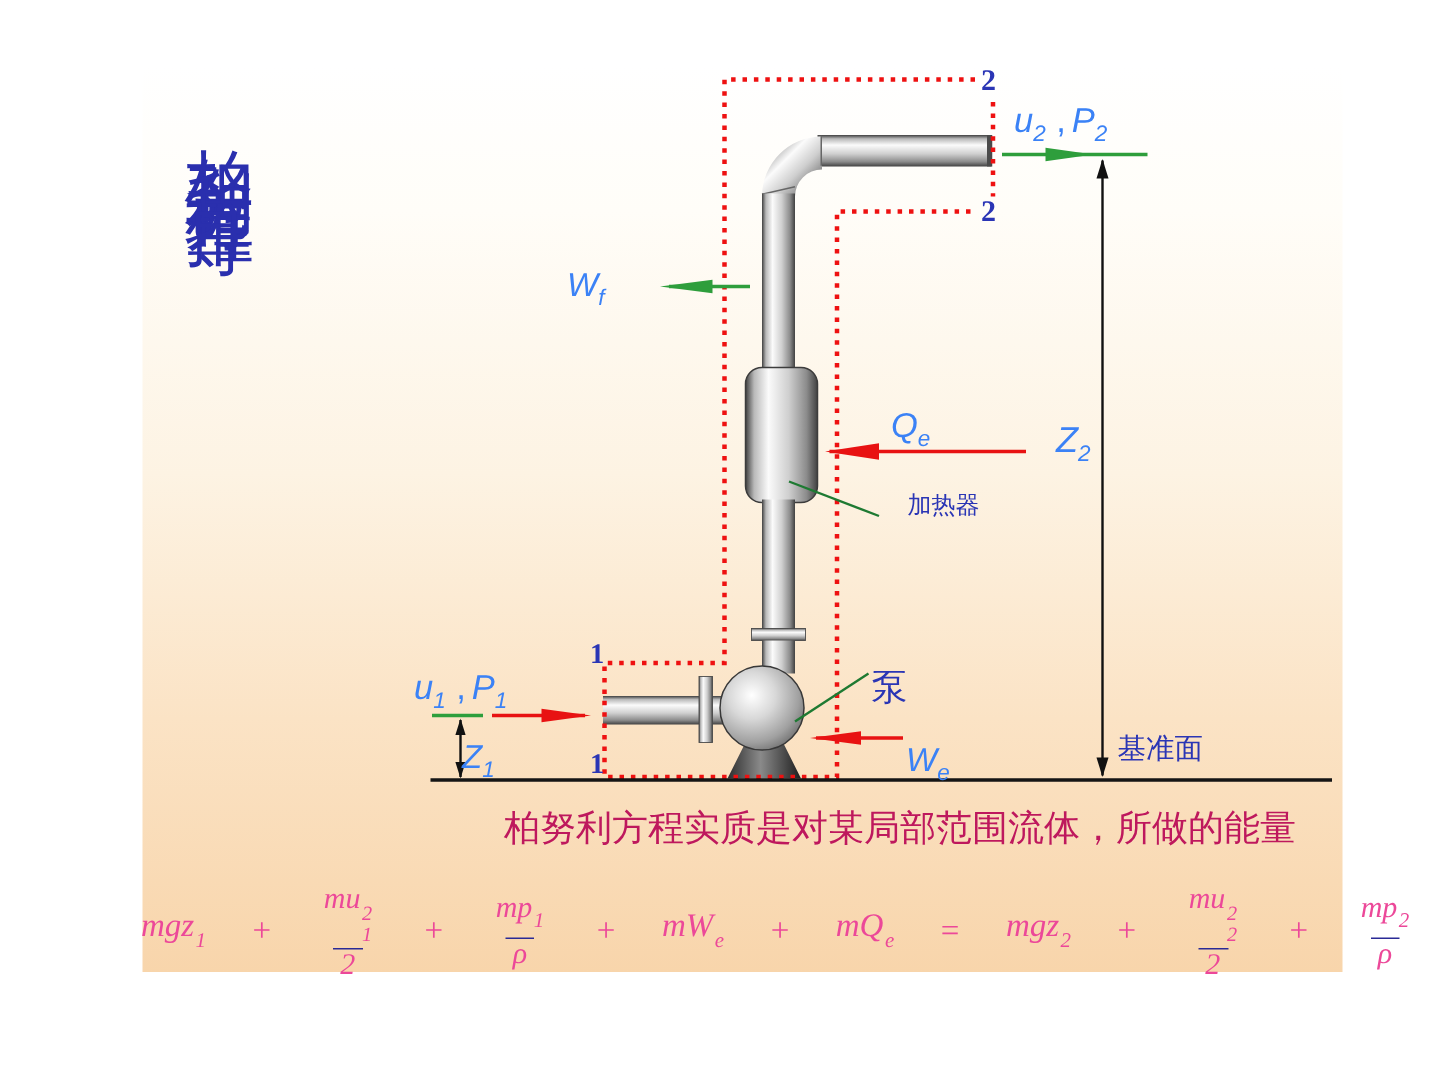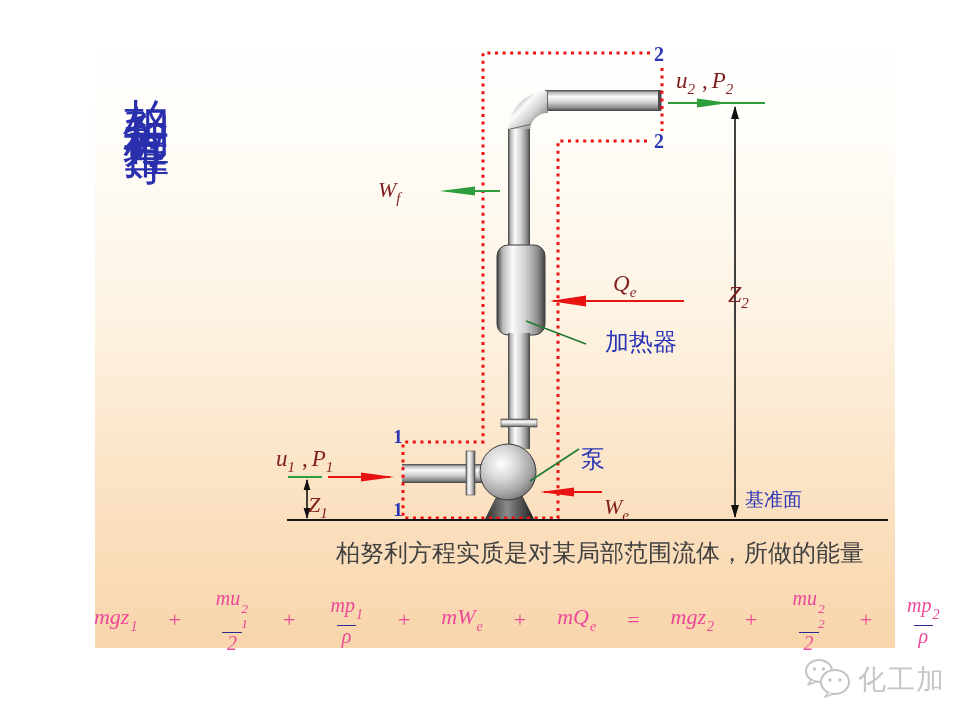--- a/index.html
+++ b/index.html
@@ -4,29 +4,29 @@
 <style>
   html,body{margin:0;padding:0;background:#ffffff;}
   .page{position:relative;width:960px;height:720px;background:#fff;overflow:hidden;
         font-family:"Liberation Sans",sans-serif;}
   .slide{position:absolute;left:95px;top:44px;width:800px;height:604px;
          background:linear-gradient(180deg,#ffffff 0%,#fffdf8 16%,#fdf3e3 45%,#fbe3c5 72%,#f8d5ab 100%);}
   .vtitle{position:absolute;left:122px;top:62px;writing-mode:vertical-rl;text-orientation:upright;
           font-family:"Liberation Serif",serif;font-size:46px;letter-spacing:7px;
           color:#2a2fae;line-height:1.05;}
   svg.diagram{position:absolute;left:0;top:0;}
-  .lbl{position:absolute;color:#7f1d1d;font-family:Liberation Serif, serif;
+  .lbl{position:absolute;color:#3b82f6;font-family:Liberation Sans, sans-serif;
        font-style:italic;font-size:23px;white-space:nowrap;line-height:1;}
   .lbl .sb{font-size:15px;vertical-align:-6px;}
   .lbl .cm{font-style:normal;margin:0 4px 0 7px;}
   .secnum{position:absolute;width:18px;text-align:center;color:#2a35b5;line-height:1;
           font-family:"Liberation Serif",serif;font-weight:700;font-size:20px;}
   .cjk{position:absolute;color:#2a35b5;font-family:"Liberation Serif",serif;
-       font-size:24px;line-height:1.15;white-space:nowrap;}
-  .para{position:absolute;color:#404040;font-family:"Liberation Serif",serif;
+       font-size:16px;line-height:1.15;white-space:nowrap;}
+  .para{position:absolute;color:#be185d;font-family:"Liberation Serif",serif;
         font-size:24px;line-height:1;white-space:nowrap;}
   .equation{position:absolute;left:283px;top:597px;width:585px;height:46px;
             display:flex;align-items:center;justify-content:center;
             color:#ec4899;font-family:"Liberation Serif",serif;font-style:italic;
             font-size:22px;line-height:1;white-space:nowrap;gap:28px;}
   .equation .op{margin:0 3px;font-style:normal;}
   .equation .sub{font-size:14px;vertical-align:-7px;margin-left:1px;}
   .equation .ss{display:inline-flex;flex-direction:column;align-items:flex-start;
                 line-height:1;font-size:13.5px;vertical-align:-8px;margin-left:1px;}
   .equation .ss .t{margin-bottom:1px;}
@@ -145,27 +145,27 @@
   <div class="secnum" style="left:389px;top:500px;font-size:19px;">1</div>
 
   <div class="lbl" style="left:676px;top:69px;">
     <span>u</span><span class="sb">2</span><span class="cm">,</span><span>P</span><span class="sb">2</span>
   </div>
 
   <div class="lbl" style="left:378px;top:179px;font-size:22px;">
     <span>W</span><span class="sb">f</span>
   </div>
 
-  <div class="lbl" style="left:613px;top:272px;">
+  <div class="lbl" style="left:594px;top:272px;">
     <span>Q</span><span class="sb">e</span>
   </div>
 
   <div class="cjk" style="left:605px;top:329px;">加热器</div>
 
-  <div class="lbl" style="left:728px;top:282px;font-size:24px;text-align:right;">
+  <div class="lbl" style="left:704px;top:282px;font-size:24px;text-align:right;">
     <span>Z</span><span class="sb">2</span>
   </div>
 
   <div class="cjk" style="left:581px;top:446px;font-size:24px;">泵</div>
 
   <div class="lbl" style="left:276px;top:447px;">
     <span>u</span><span class="sb">1</span><span class="cm">,</span><span>P</span><span class="sb">1</span>
   </div>
 
   <div class="lbl" style="left:308px;top:494px;font-size:22px;">
@@ -211,29 +211,14 @@
       </span>
     <span class="op">+</span>
     <span class="frac">
         <span class="num"><span>mp</span><span class="sub">2</span></span>
         <span class="den">ρ</span>
       </span>
     <span class="op">+</span>
     <span><span>mW</span><span class="sub">f</span></span>
   </div>
 
-  <div class="watermark">
-    <span>
-      <svg width="50" height="44" viewBox="0 0 50 44">
-        <ellipse cx="17" cy="15" rx="13" ry="11" fill="#ffffff" stroke="#c4c4c4" stroke-width="2"></ellipse>
-        <circle cx="12.5" cy="13" r="1.7" fill="#c4c4c4"></circle>
-        <circle cx="21.5" cy="13" r="1.7" fill="#c4c4c4"></circle>
-        <path d="M9,24 L6,29 L13,26" fill="#ffffff" stroke="#c4c4c4" stroke-width="1.6" stroke-linejoin="round"></path>
-        <ellipse cx="33" cy="26" rx="14" ry="12" fill="#ffffff" stroke="#c4c4c4" stroke-width="2"></ellipse>
-        <circle cx="28" cy="24" r="1.7" fill="#c4c4c4"></circle>
-        <circle cx="38" cy="24" r="1.7" fill="#c4c4c4"></circle>
-        <path d="M26,36.5 L23,41 L31,38" fill="#ffffff" stroke="#c4c4c4" stroke-width="1.6" stroke-linejoin="round"></path>
-      </svg>
-    </span>
-    <span class="wmtext">化工加</span>
-  </div>
 
 </div>
 
 </body></html>

